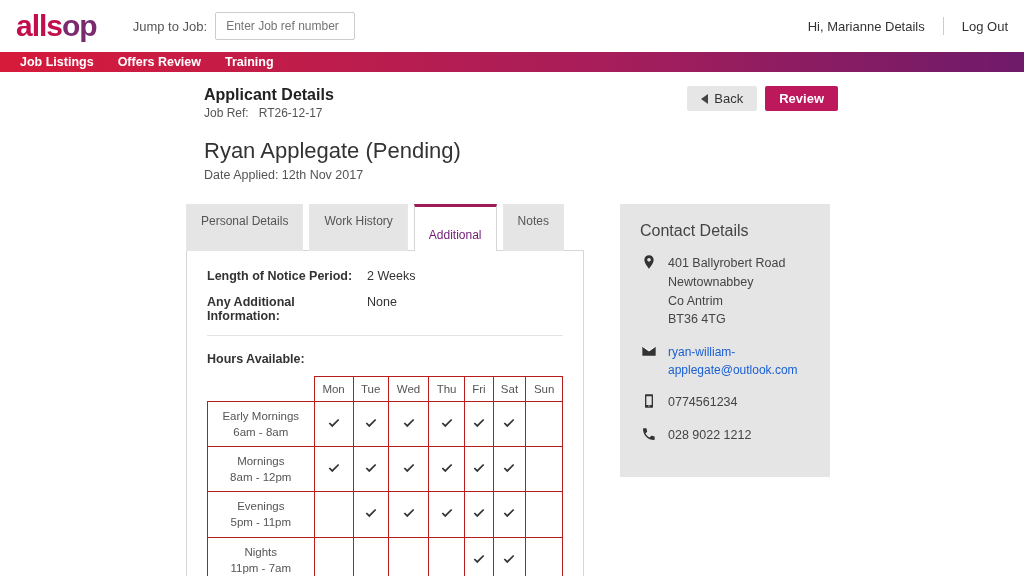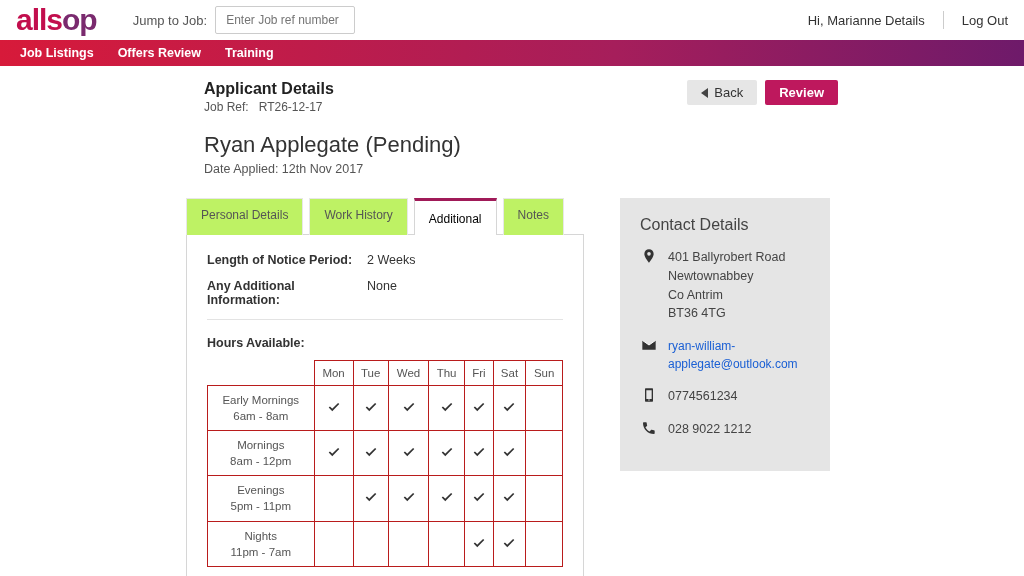--- a/index.html
+++ b/index.html
@@ -1,45 +1,45 @@
 <!DOCTYPE html>
 <html><head>
 <meta charset="utf-8">
 <style>
   * { box-sizing: border-box; margin: 0; padding: 0; }
   body { font-family: Arial, Helvetica, sans-serif; font-size: 13px; color: #333; background: #fff; width: 1024px; height: 576px; overflow: hidden; }
-  .topbar { display: flex; align-items: center; padding: 10px 16px; height: 40px; }
+  .topbar { display: flex; align-items: center; padding: 10px 16px; height: 52px; }
   .logo { font-size: 30px; font-weight: 700; letter-spacing: -1px; margin-right: 36px; }
   .logo .red { color: #c20e4d; }
   .logo .purple { color: #7a2a6e; }
   .jumplabel { color: #555; font-size: 13px; margin-right: 8px; }
   .jumpinput { border: 1px solid #ccc; padding: 6px 10px; font-size: 12px; width: 140px; border-radius: 2px; }
   .topright { margin-left: auto; display: flex; align-items: center; gap: 18px; color: #333; font-size: 13px; }
   .vsep { width: 1px; height: 18px; background: #ccc; }
-  .navbar { background: linear-gradient(90deg, #d71a3a 0%, #a61e5b 60%, #6e1a6a 100%); height: 26px; display: flex; align-items: center; padding: 0 20px; gap: 24px; }
+  .navbar { background: linear-gradient(90deg, #d71a3a 0%, #a61e5b 60%, #6e1a6a 100%); height: 20px; display: flex; align-items: center; padding: 0 20px; gap: 24px; }
   .navitem { color: #fff; font-size: 12.5px; font-weight: 700; cursor: pointer; }
   .content { padding: 14px 0 0 0; display: flex; }
   .left-gutter { width: 186px; flex: 0 0 186px; }
   .main { flex: 1; }
   .headrow { display: flex; align-items: flex-start; }
   .headleft { flex: 0 0 380px; margin-left: 18px; }
   .headright { margin-left: auto; display: flex; gap: 8px; padding-right: 186px; }
   .sectitle { font-size: 16px; font-weight: 700; color: #222; }
   .jobref { font-size: 12px; color: #555; margin-top: 2px; }
   .btn { border: none; padding: 5px 14px; font-size: 13px; cursor: pointer; border-radius: 2px; display: inline-flex; align-items: center; gap: 6px; }
   .btn-grey { background: #e6e6e6; color: #333; }
   .btn-primary { background: #be185d; color: #fff; font-weight: 700; min-width: 68px; justify-content: center; align-items: center; }
   .tri-left { width: 0; height: 0; border-top: 5px solid transparent; border-bottom: 5px solid transparent; border-right: 7px solid #444; display: inline-block; }
   .h1 { font-size: 22px; color: #333; margin-top: 18px; font-weight: 400; }
   .applied { font-size: 12.5px; color: #555; margin-top: 4px; }
   .two-col { display: flex; gap: 36px; margin-top: 22px; align-items: flex-start; }
   .panel-left { flex: 0 0 398px; }
   .tabs { display: flex; gap: 6px; }
-  .tab { background: #bef264; color: #555; font-size: 12px; padding: 9px 14px; cursor: pointer; border: 1px solid #e7e7e7; border-bottom: none; }
-  .tab.active { background: #fff; border-color: #d6d6d6; border-top: 3px solid #a01a58; color: #000000; padding-top: 11px; }
+  .tab { background: #e5e5e5; color: #555; font-size: 12px; padding: 9px 14px; cursor: pointer; border: 1px solid #e7e7e7; border-bottom: none; }
+  .tab.active { background: #fff; border-color: #d6d6d6; border-top: 3px solid #a01a58; color: #701a75; padding-top: 21px; }
   .tabbody { border: 1px solid #d6d6d6; padding: 18px 20px 20px 20px; margin-top: -1px; background: #fff; }
   .kvrow { display: flex; font-size: 12.5px; margin-bottom: 12px; }
   .kvrow .k { font-weight: 700; width: 160px; }
   .kvrow .v { color: #333; }
   .hr { border: none; border-top: 1px solid #e3e3e3; margin: 10px 0 16px 0; }
   .hours-title { font-weight: 700; font-size: 12.5px; margin-bottom: 10px; }
   table.hours { border-collapse: collapse; width: 100%; font-size: 11.5px; }
   table.hours th, table.hours td { border: 1px solid #b91c1c; text-align: center; padding: 6px 4px; color: #555; }
   table.hours th { font-weight: 400; }
   table.hours td.rowhead { font-weight: 400; line-height: 1.4; }

